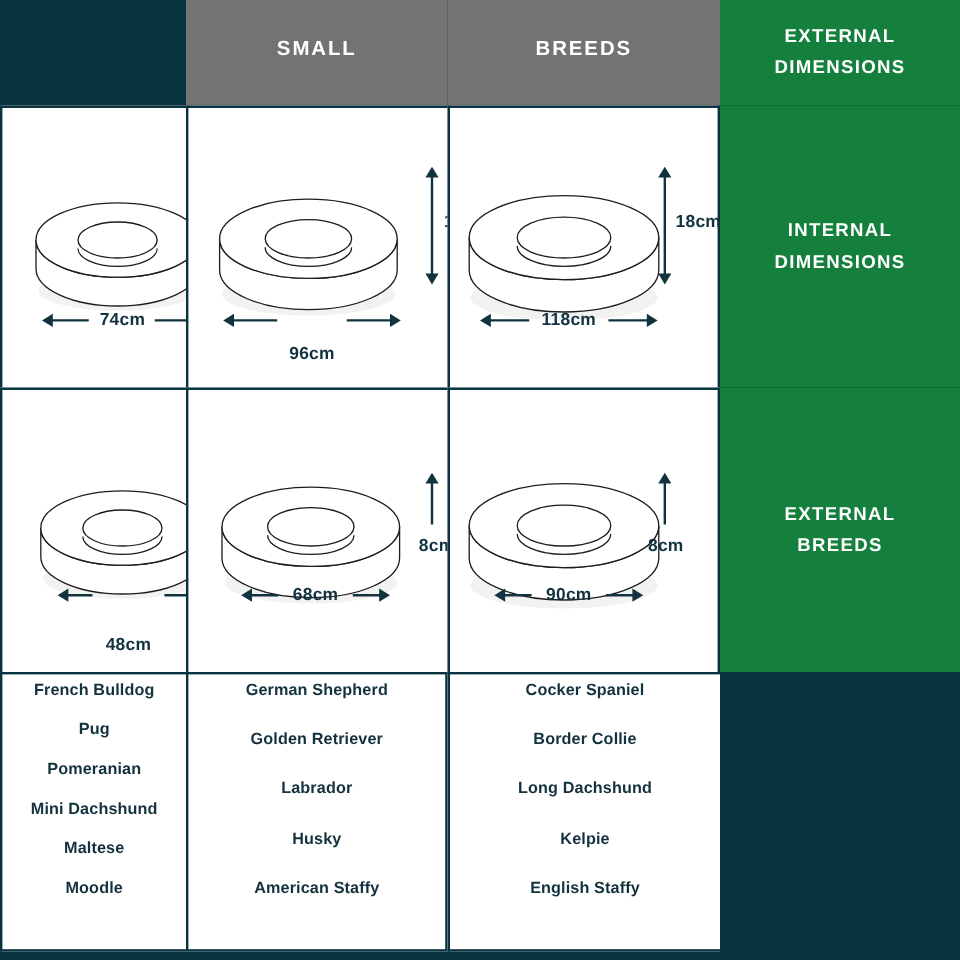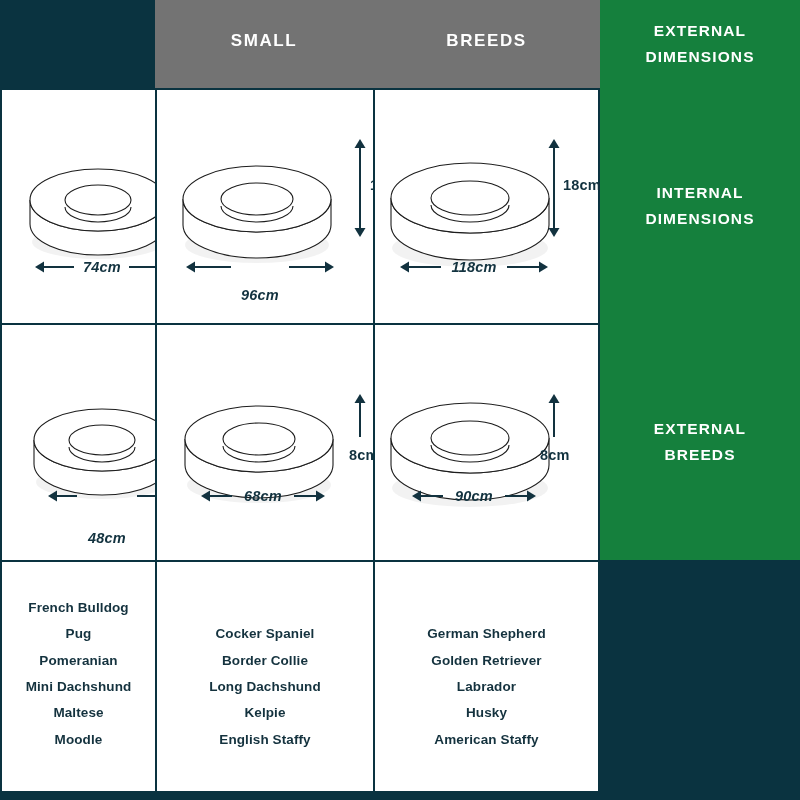--- a/index.html
+++ b/index.html
@@ -85,31 +85,30 @@
     font-size: 14.5px;
     font-weight: bold;
     color: #12323f;
     white-space: nowrap;
     letter-spacing: 0.2px;
   }
 
   .dim-h {
     
     transform: translateX(-50%);
-    font-style: italic;
   }
 
   
   .breeds {
     position: absolute;
     inset: 0;
     display: flex;
     flex-direction: column;
     align-items: center;
-    justify-content: flex-end;
+    justify-content: space-between;
     gap: 0;
     padding-bottom: 38px;
   }
 
   .breeds div {
     font-size: 13.5px;
     font-weight: bold;
     color: #14323e;
     line-height: 1.95;
     letter-spacing: 0.1px;
@@ -294,35 +293,35 @@
     <div class="breeds">
       <div>French Bulldog</div>
       <div>Pug</div>
       <div>Pomeranian</div>
       <div>Mini Dachshund</div>
       <div>Maltese</div>
       <div>Moodle</div>
     </div>
   </div>
 
+  <div class="cell last-col last-row">
+    <div class="breeds">
+      <div>German Shepherd</div>
+      <div>Golden Retriever</div>
+      <div>Labrador</div>
+      <div>Husky</div>
+      <div>American Staffy</div>
+    </div>
+  </div>
+
   <div class="cell last-row">
     <div class="breeds">
       <div>Cocker Spaniel</div>
       <div>Border Collie</div>
       <div>Long Dachshund</div>
       <div>Kelpie</div>
       <div>English Staffy</div>
     </div>
   </div>
 
-  <div class="cell last-col last-row">
-    <div class="breeds">
-      <div>German Shepherd</div>
-      <div>Golden Retriever</div>
-      <div>Labrador</div>
-      <div>Husky</div>
-      <div>American Staffy</div>
-    </div>
-  </div>
-
   <div class="bottom-strip"></div>
 
 </div>
 
 </body></html>

